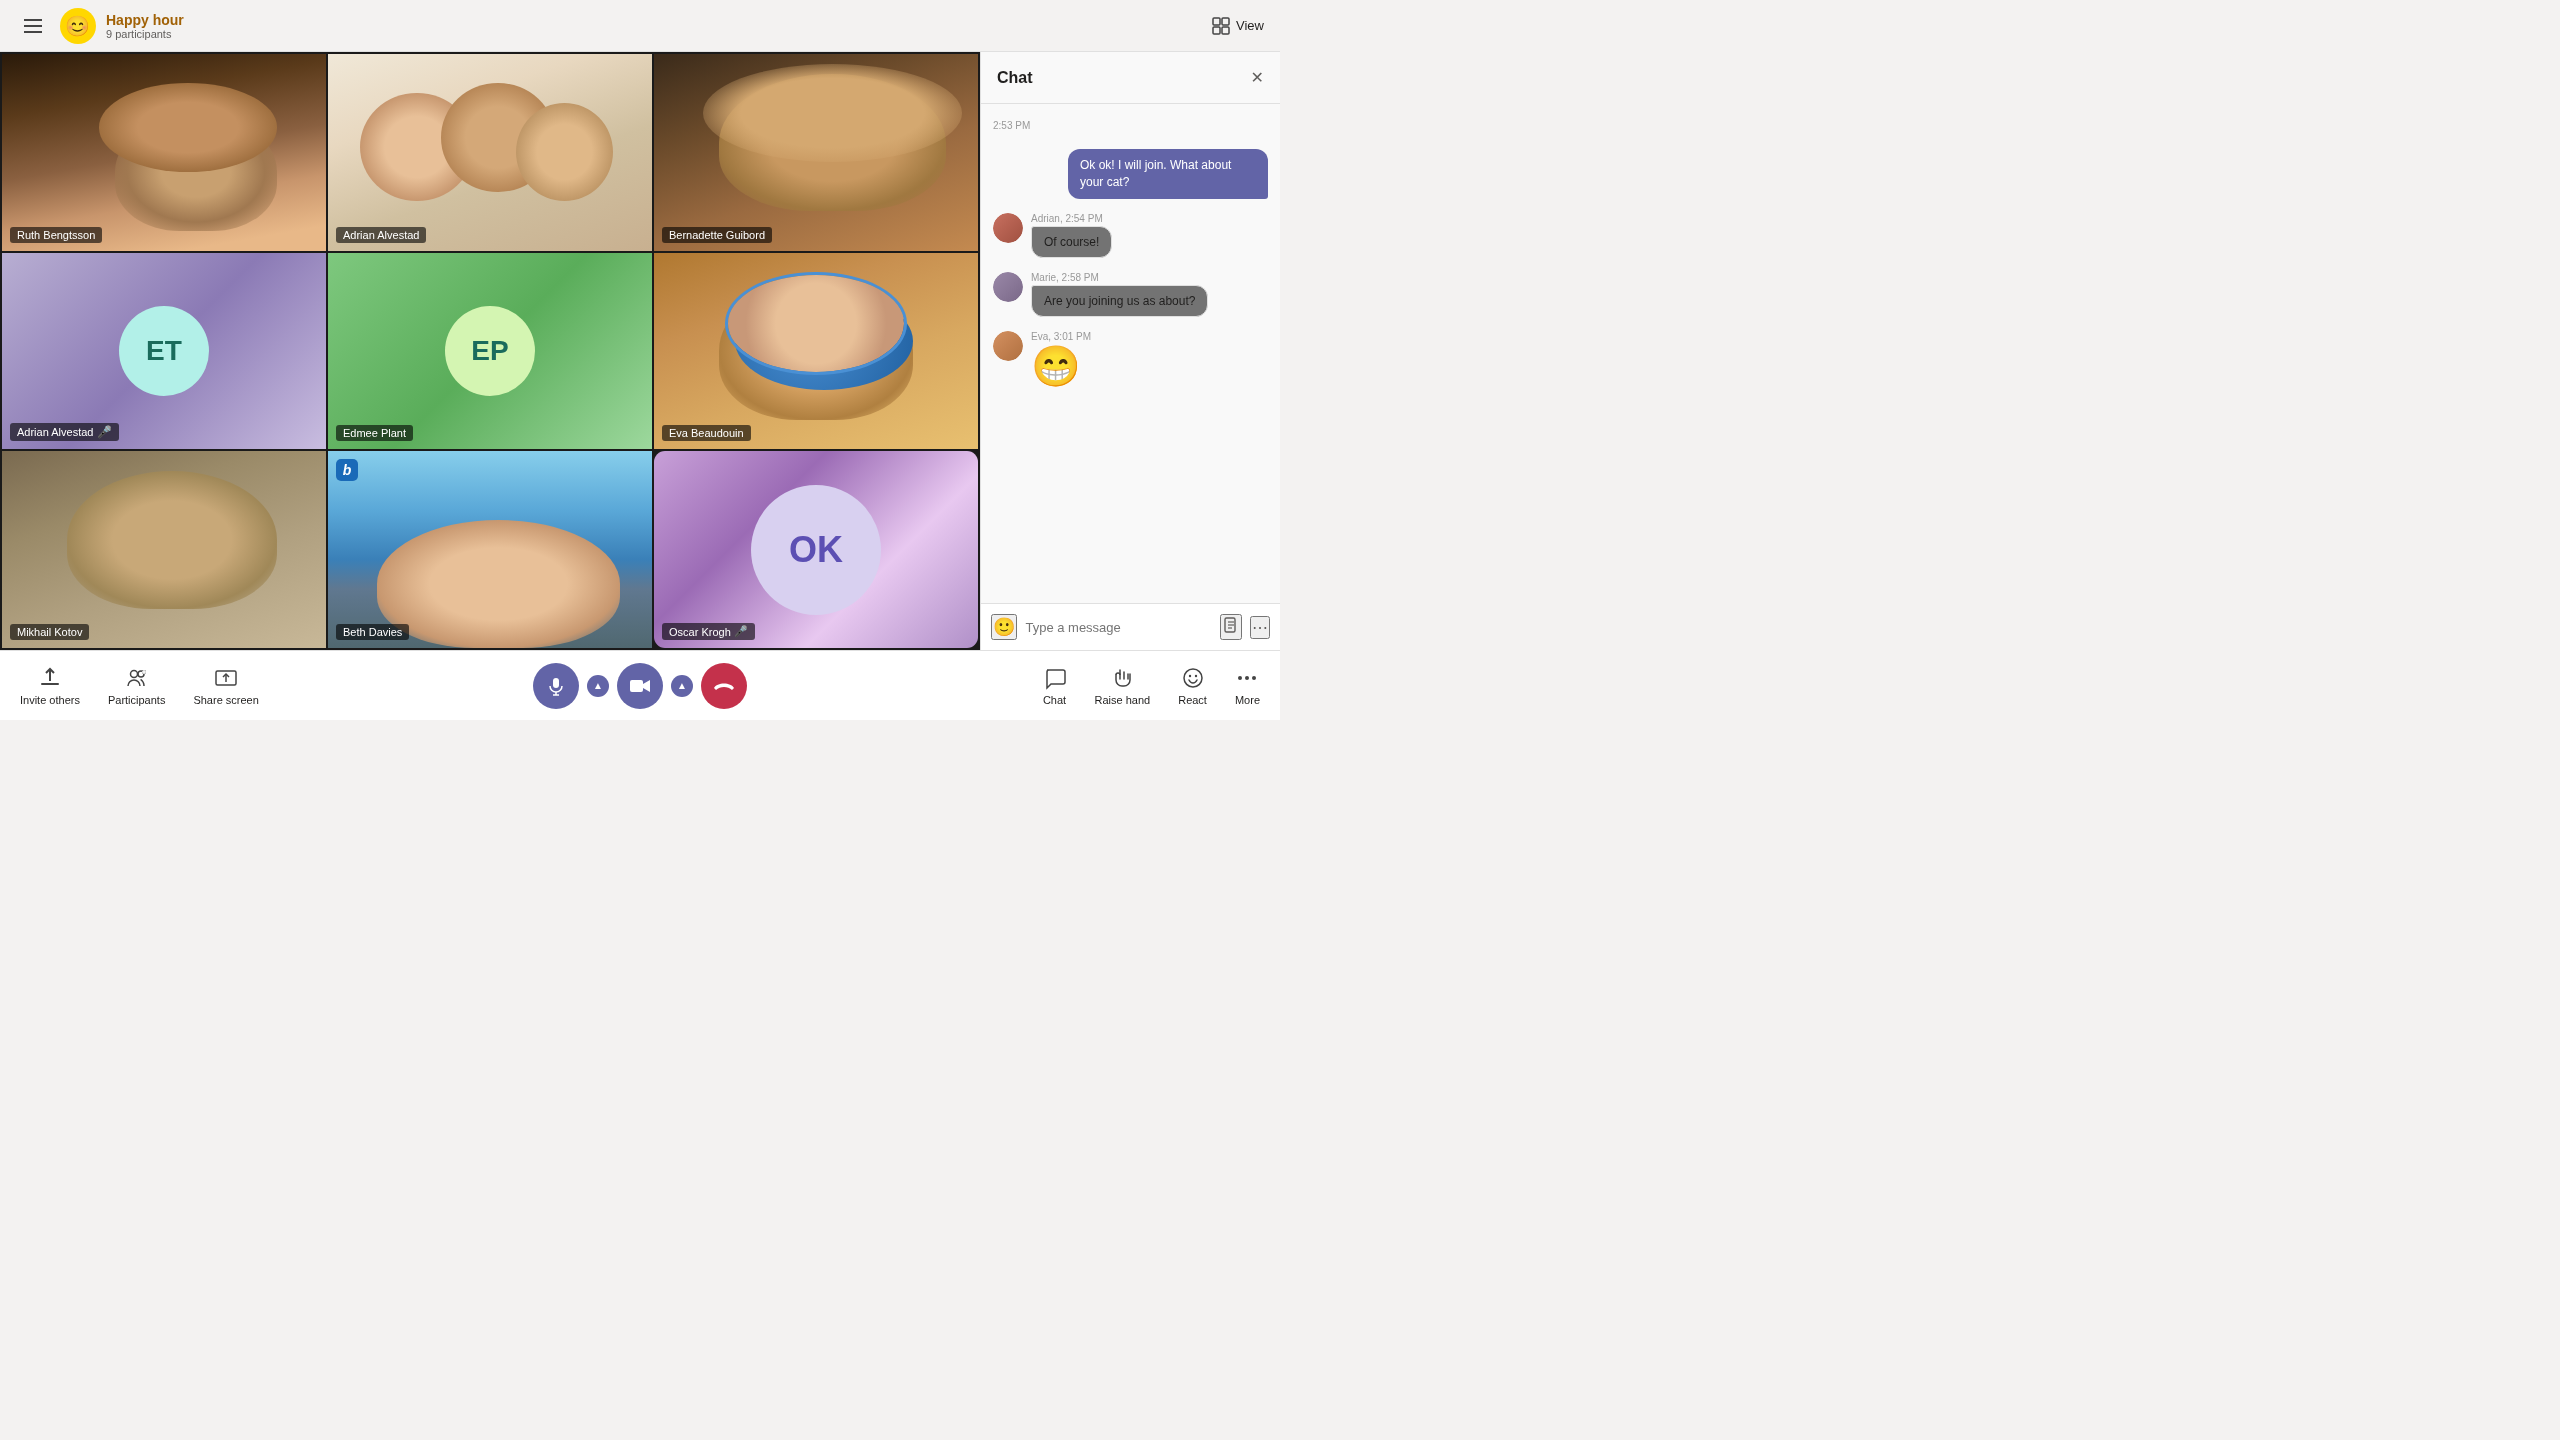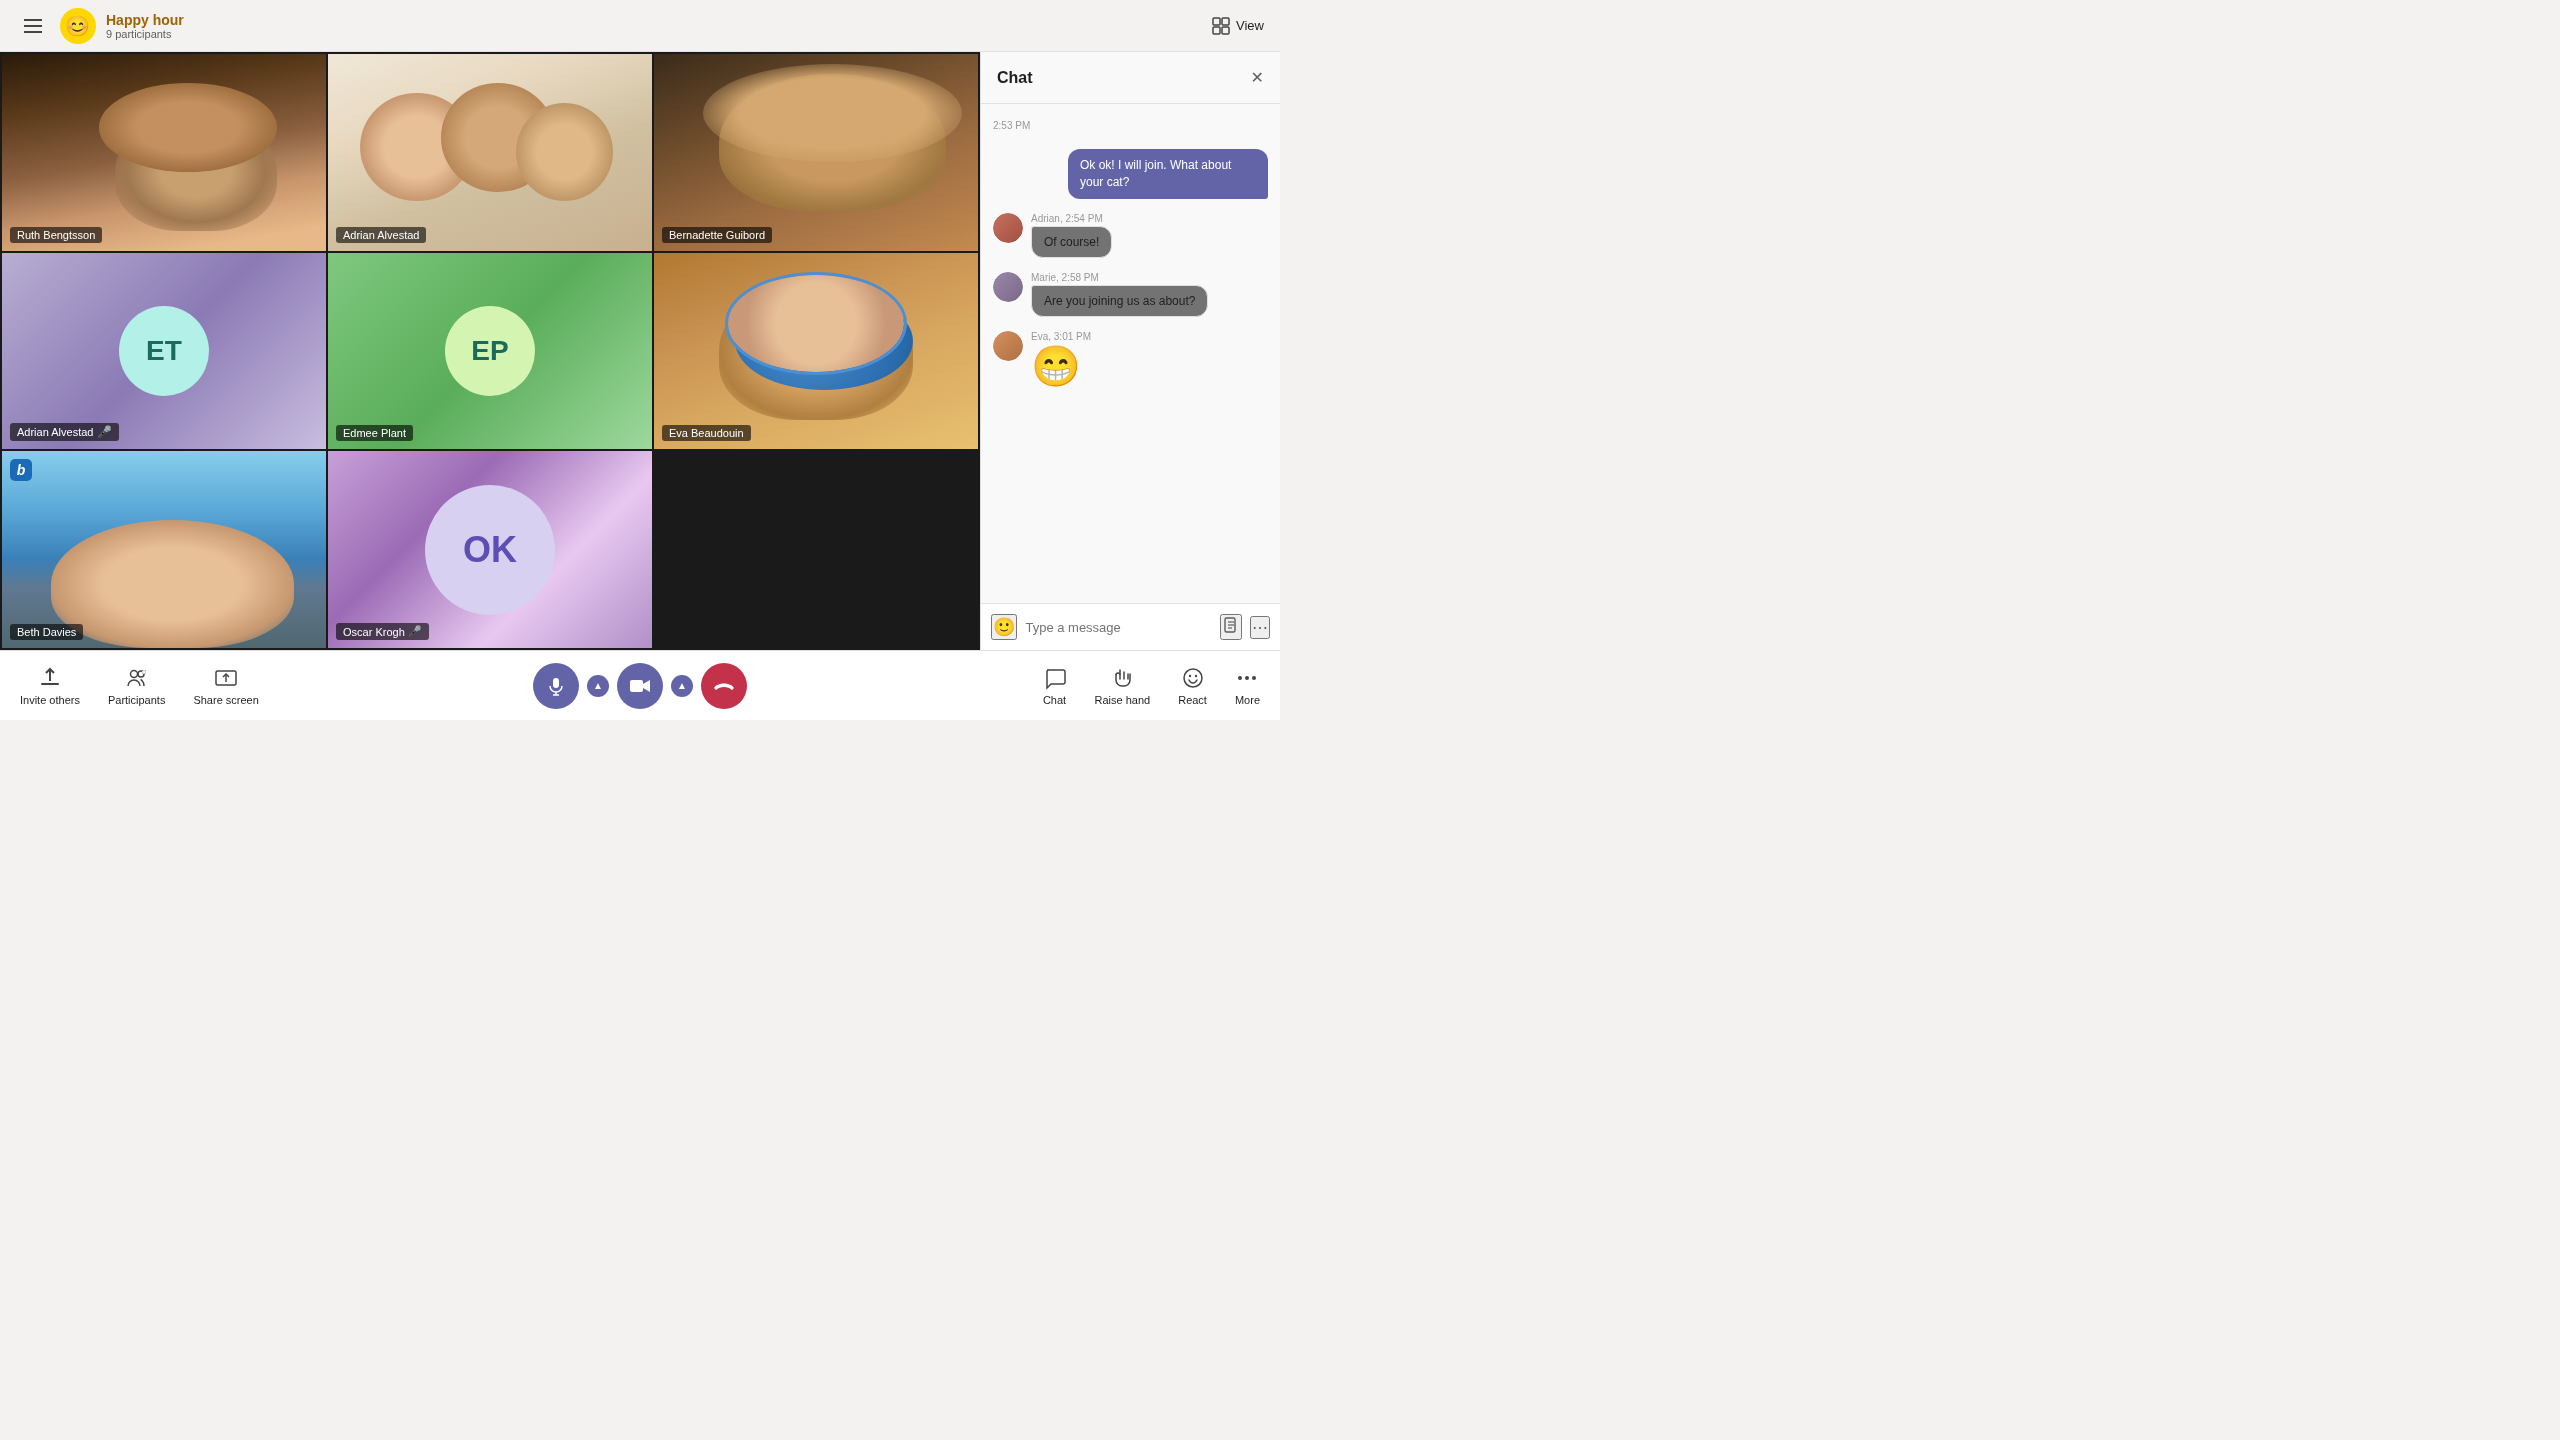--- a/index.html
+++ b/index.html
@@ -25,21 +25,21 @@
     .video-cell { position: relative; overflow: hidden; background: #2d2d2d; }
     .name-tag { position: absolute; bottom: 8px; left: 8px; background: rgba(0,0,0,0.6); color: #fff; font-size: 11px; padding: 2px 7px; border-radius: 3px; display: flex; align-items: center; gap: 4px; }
     .avatar-circle { position: absolute; top: 50%; left: 50%; transform: translate(-50%, -50%); width: 90px; height: 90px; border-radius: 50%; display: flex; align-items: center; justify-content: center; font-size: 28px; font-weight: 600; color: #1a6b5c; }
     .avatar-et { background: #b2f0e8; }
     .avatar-ep { background: #d4f5b2; }
     .avatar-ok { background: #d8d0f0; color: #5c4fb3; width: 130px; height: 130px; font-size: 36px; }
 
     
     .bg-purple { background: linear-gradient(135deg, #b8aed2, #8b7ab5, #c9bde0); }
     .bg-green { background: linear-gradient(135deg, #7ec87e, #5aad5a, #9dd89d); }
-    .bg-violet { background: linear-gradient(135deg, #c8a0d8, #9b6bb5, #e8c8f0, #b090c8); }
+    .bg-violet { background: linear-gradient(135deg, #c8a0d8, #9b6bb5, #e8c8f0, #b090c8); border-radius: 11px; }
     .mic-off-icon { font-size: 12px; }
 
     
     .chat-panel { width: 300px; background: #f9f9f9; display: flex; flex-direction: column; border-left: 1px solid #e0e0e0; }
     .chat-header { padding: 16px; display: flex; align-items: center; justify-content: space-between; border-bottom: 1px solid #e0e0e0; }
     .chat-title { font-size: 16px; font-weight: 600; color: #201f1e; }
     .close-btn { cursor: pointer; font-size: 16px; color: #605e5c; background: none; border: none; }
 
     .chat-messages { flex: 1; overflow-y: auto; padding: 16px 12px; display: flex; flex-direction: column; gap: 14px; }
     .timestamp-center { font-size: 10px; color: #999; margin-bottom: 4px; }
@@ -155,20 +155,28 @@
         <div style="position:absolute;top:20%;left:25%;width:55%;height:50%;border-radius:50%;background:radial-gradient(circle at 40% 40%,#4a90d4,#2060a0);overflow:hidden;"></div>
         <div style="position:absolute;top:10%;left:22%;width:56%;height:52%;border-radius:50%;border:3px solid #4a90d4;overflow:hidden;">
           <div style="width:100%;height:100%;background:radial-gradient(circle,#e8c098 40%,#c89878 70%);border-radius:50%;"></div>
         </div>
       </div>
       <div class="name-tag">
         <span>Eva Beaudouin</span>
       </div>
     </div>
 
+    <div class="video-cell">
+      <div style="width:100%;height:100%;background:linear-gradient(160deg,#7a6a50 0%,#9a8a68 30%,#b0a080 60%,#c8b898 100%);position:relative;overflow:hidden;">
+        <div style="position:absolute;top:10%;left:20%;width:65%;height:70%;background:radial-gradient(ellipse,#c8a878 40%,#a08858 70%,transparent 90%);border-radius:50% 50% 40% 40%;"></div>
+      </div>
+      <div class="name-tag">
+        <span>Mikhail Kotov</span>
+      </div>
+    </div>
 
     <div class="video-cell">
       <div style="width:100%;height:100%;background:linear-gradient(to bottom,#87ceeb 0%,#5aa8d8 30%,#3a80b8 55%,#607890 70%,#506870 100%);position:relative;overflow:hidden;">
         <div style="position:absolute;top:35%;left:15%;width:75%;height:65%;background:radial-gradient(ellipse,#e8c098 40%,#c89870 70%,transparent 90%);border-radius:50% 50% 40% 40%;"></div>
         <div style="position:absolute;top:8px;left:8px;width:22px;height:22px;background:#1a6ab8;border-radius:5px;display:flex;align-items:center;justify-content:center;color:#fff;font-size:14px;font-weight:700;font-style:italic;">b</div>
       </div>
       <div class="name-tag">
         <span>Beth Davies</span>
       </div>
     </div>

